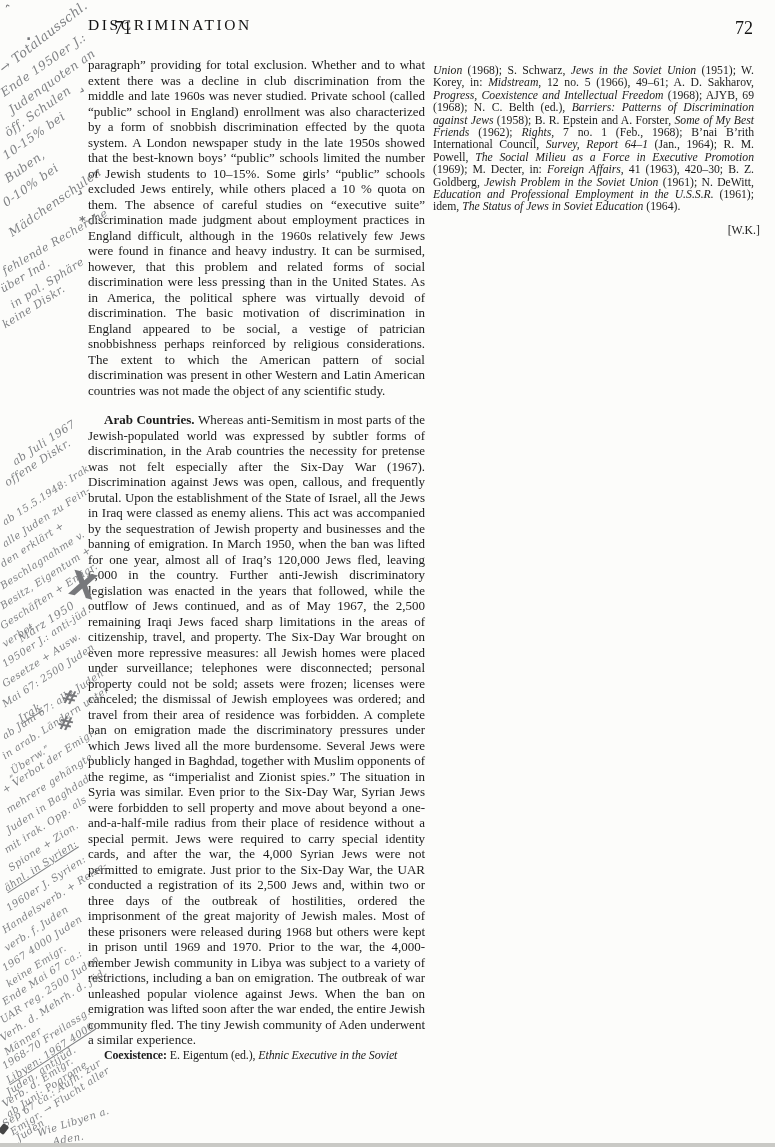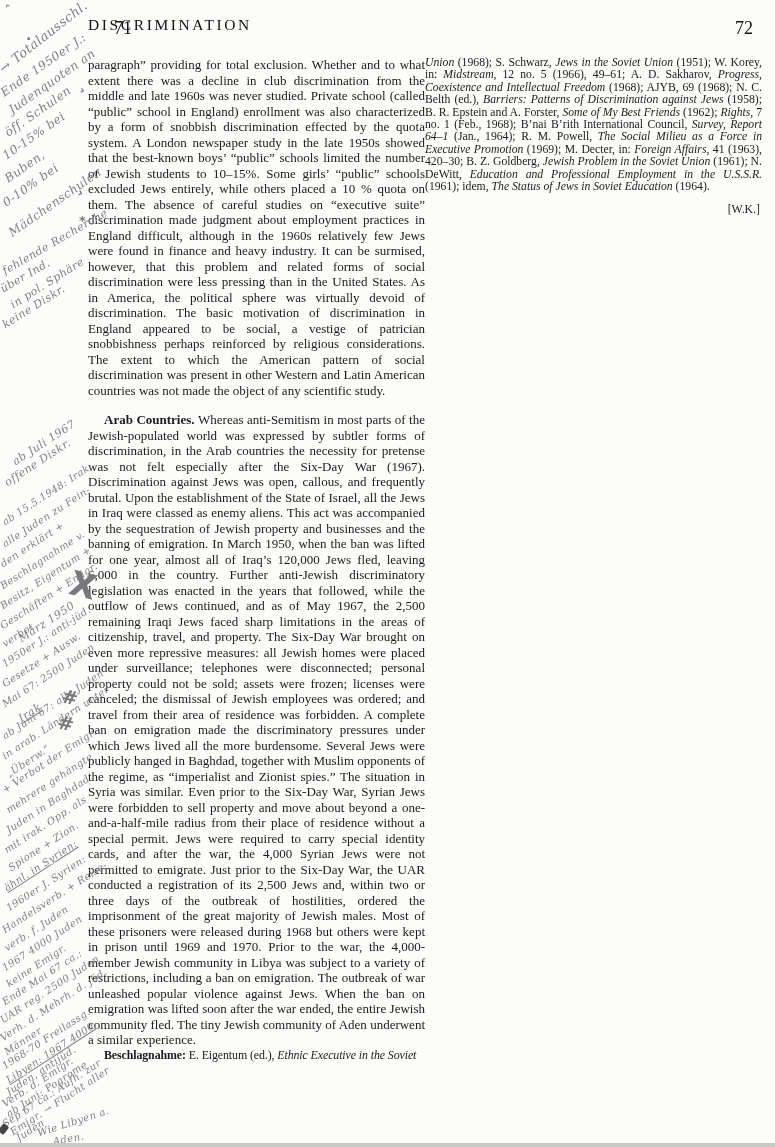--- a/index.html
+++ b/index.html
@@ -12,21 +12,21 @@
   .pagenum.right{right:22px;}
   .running-title{
     position:absolute;top:16px;left:88px;width:682px;text-align:left;
     font-size:15.5px;letter-spacing:2.6px;color:#121212;
   }
   .columns{position:absolute;top:57px;left:88px;width:682px;display:flex;}
   .col{width:337px;}
   .col-left p{margin:0;font-size:13px;line-height:15.5px;text-align:justify;}
   .para-arab{margin-top:14px !important;text-indent:16px;}
   .biblio-line{text-indent:16px;white-space:nowrap;font-size:11.9px !important;letter-spacing:-0.1px;}
-  .col-right p{margin:0;font-size:11.7px;line-height:12.4px;text-align:justify;}
+  .col-right p{margin:8px;font-size:11.7px;line-height:12.4px;text-align:justify;}
   .attribution{text-align:right;font-size:11.8px;margin-top:9px;padding-right:2px;}
   .it{font-style:italic;}
   .bd{font-weight:bold;}
   #annotations-layer{position:absolute;inset:0;pointer-events:none;}
   .annotation{
     position:absolute;font-family:"DejaVu Serif",serif;font-style:italic;
     color:#7f8184;transform-origin:0 0;white-space:nowrap;letter-spacing:0.45px;
   }
   .mark{
     position:absolute;color:#77787b;font-family:"DejaVu Sans",sans-serif;
@@ -42,21 +42,21 @@
 <div class="page">
 
   <div class="pagenum left">71</div>
   <div class="running-title">DISCRIMINATION</div>
   <div class="pagenum right">72</div>
 
   <div class="columns">
     <section class="col col-left">
       <p>paragraph” providing for total exclusion. Whether and to what extent there was a decline in club discrimination from the middle and late 1960s was never studied. Private school (called “public” school in England) enrollment was also characterized by a form of snobbish discrimination effected by the quota system. A London newspaper study in the late 1950s showed that the best-known boys’ “public” schools limited the number of Jewish students to 10–15%. Some girls’ “public” schools excluded Jews entirely, while others placed a 10 % quota on them. The absence of careful studies on “executive suite” discrimination made judgment about employment practices in England difficult, although in the 1960s relatively few Jews were found in finance and heavy industry. It can be surmised, however, that this problem and related forms of social discrimination were less pressing than in the United States. As in America, the political sphere was virtually devoid of discrimination. The basic motivation of discrimination in England appeared to be social, a vestige of patrician snobbishness perhaps reinforced by religious considerations. The extent to which the American pattern of social discrimination was present in other Western and Latin American countries was not made the object of any scientific study.</p>
       <p class="para-arab"><span class="bd">Arab Countries. </span><span>Whereas anti-Semitism in most parts of the Jewish-populated world was expressed by subtler forms of discrimination, in the Arab countries the necessity for pretense was not felt especially after the Six-Day War (1967). Discrimination against Jews was open, callous, and frequently brutal. Upon the establishment of the State of Israel, all the Jews in Iraq were classed as enemy aliens. This act was accompanied by the sequestration of Jewish property and businesses and the banning of emigration. In March 1950, when the ban was lifted for one year, almost all of Iraq’s 120,000 Jews fled, leaving 6,000 in the country. Further anti-Jewish discriminatory legislation was enacted in the years that followed, while the outflow of Jews continued, and as of May 1967, the 2,500 remaining Iraqi Jews faced sharp limitations in the areas of citizenship, travel, and property. The Six-Day War brought on even more repressive measures: all Jewish homes were placed under surveillance; telephones were disconnected; personal property could not be sold; assets were frozen; licenses were canceled; the dismissal of Jewish employees was ordered; and travel from their area of residence was forbidden. A complete ban on emigration made the discriminatory pressures under which Jews lived all the more burdensome. Several Jews were publicly hanged in Baghdad, together with Muslim opponents of the regime, as “imperialist and Zionist spies.” The situation in Syria was similar. Even prior to the Six-Day War, Syrian Jews were forbidden to sell property and move about beyond a one-and-a-half-mile radius from their place of residence without a special permit. Jews were required to carry special identity cards, and after the war, the 4,000 Syrian Jews were not permitted to emigrate. Just prior to the Six-Day War, the UAR conducted a registration of its 2,500 Jews and, within two or three days of the outbreak of hostilities, ordered the imprisonment of the great majority of Jewish males. Most of these prisoners were released during 1968 but others were kept in prison until 1969 and 1970. Prior to the war, the 4,000-member Jewish community in Libya was subject to a variety of restrictions, including a ban on emigration. The outbreak of war unleashed popular violence against Jews. When the ban on emigration was lifted soon after the war ended, the entire Jewish community fled. The tiny Jewish community of Aden underwent a similar experience.</span></p>
-      <p class="biblio-line"><span class="bd">Beschlagnahme: </span><span>E. Eigentum (ed.), </span><span class="it">Ethnic Executive in the Soviet</span></p>
+      <p class="biblio-line"><span class="bd">Coexistence: </span><span>E. Eigentum (ed.), </span><span class="it">Ethnic Executive in the Soviet</span></p>
     </section>
     <section class="col col-right">
       <p><span class="it">Union</span><span> (1968); S. Schwarz, </span><span class="it">Jews in the Soviet Union</span><span> (1951); W. Korey, in: </span><span class="it">Midstream</span><span>, 12 no. 5 (1966), 49–61; A. D. Sakharov, </span><span class="it">Progress, Coexistence and Intellectual Freedom</span><span> (1968); AJYB, 69 (1968); N. C. Belth (ed.), </span><span class="it">Barriers: Patterns of Discrimination against Jews</span><span> (1958); B. R. Epstein and A. Forster, </span><span class="it">Some of My Best Friends</span><span> (1962); </span><span class="it">Rights</span><span>, 7 no. 1 (Feb., 1968); B’nai B’rith International Council, </span><span class="it">Survey, Report 64–1</span><span> (Jan., 1964); R. M. Powell, </span><span class="it">The Social Milieu as a Force in Executive Promotion</span><span> (1969); M. Decter, in: </span><span class="it">Foreign Affairs</span><span>, 41 (1963), 420–30; B. Z. Goldberg, </span><span class="it">Jewish Problem in the Soviet Union</span><span> (1961); N. DeWitt, </span><span class="it">Education and Professional Employment in the U.S.S.R.</span><span> (1961); idem, </span><span class="it">The Status of Jews in Soviet Education</span><span> (1964).</span></p>
       <div class="attribution">[W.K.]</div>
     </section>
   </div>
 
   <div id="annotations-layer">
       <div class="annotation" style="left: -4px; top: 64px; font-size: 13px; transform: rotate(-38deg);">→ Totalausschl.</div>
       <div class="annotation" style="left: -2px; top: 88px; font-size: 12px; transform: rotate(-35deg);">Ende 1950er J.:</div>

